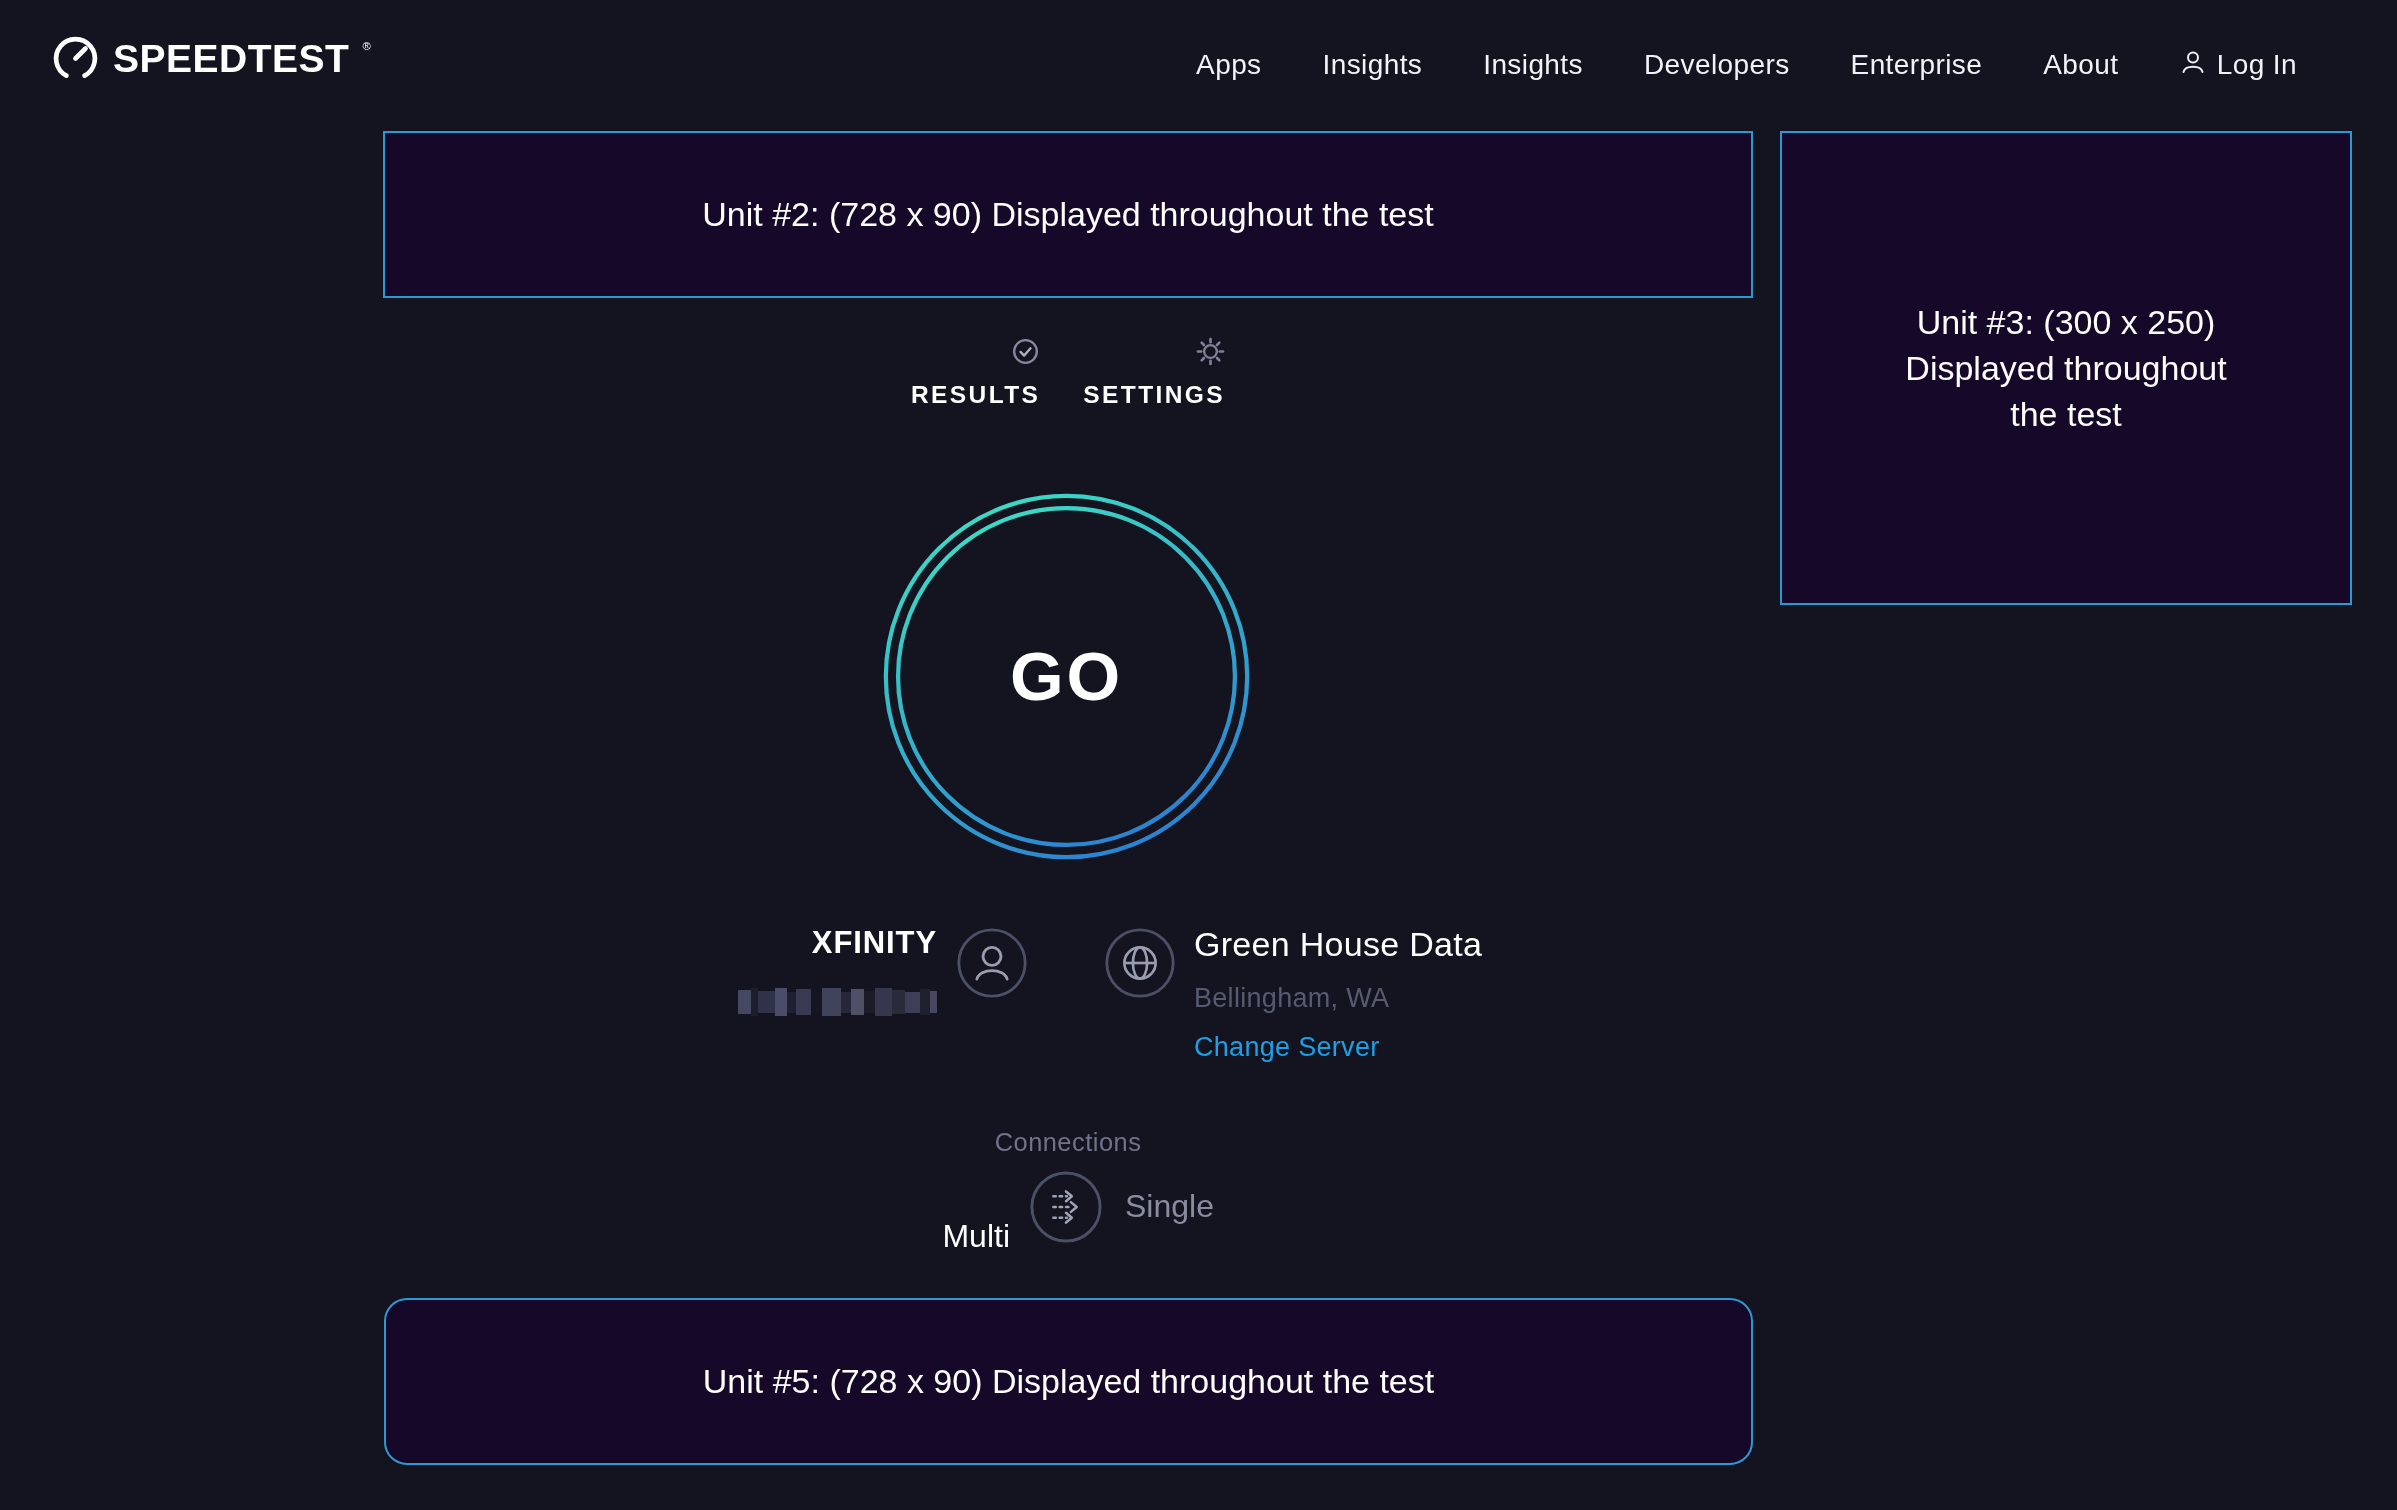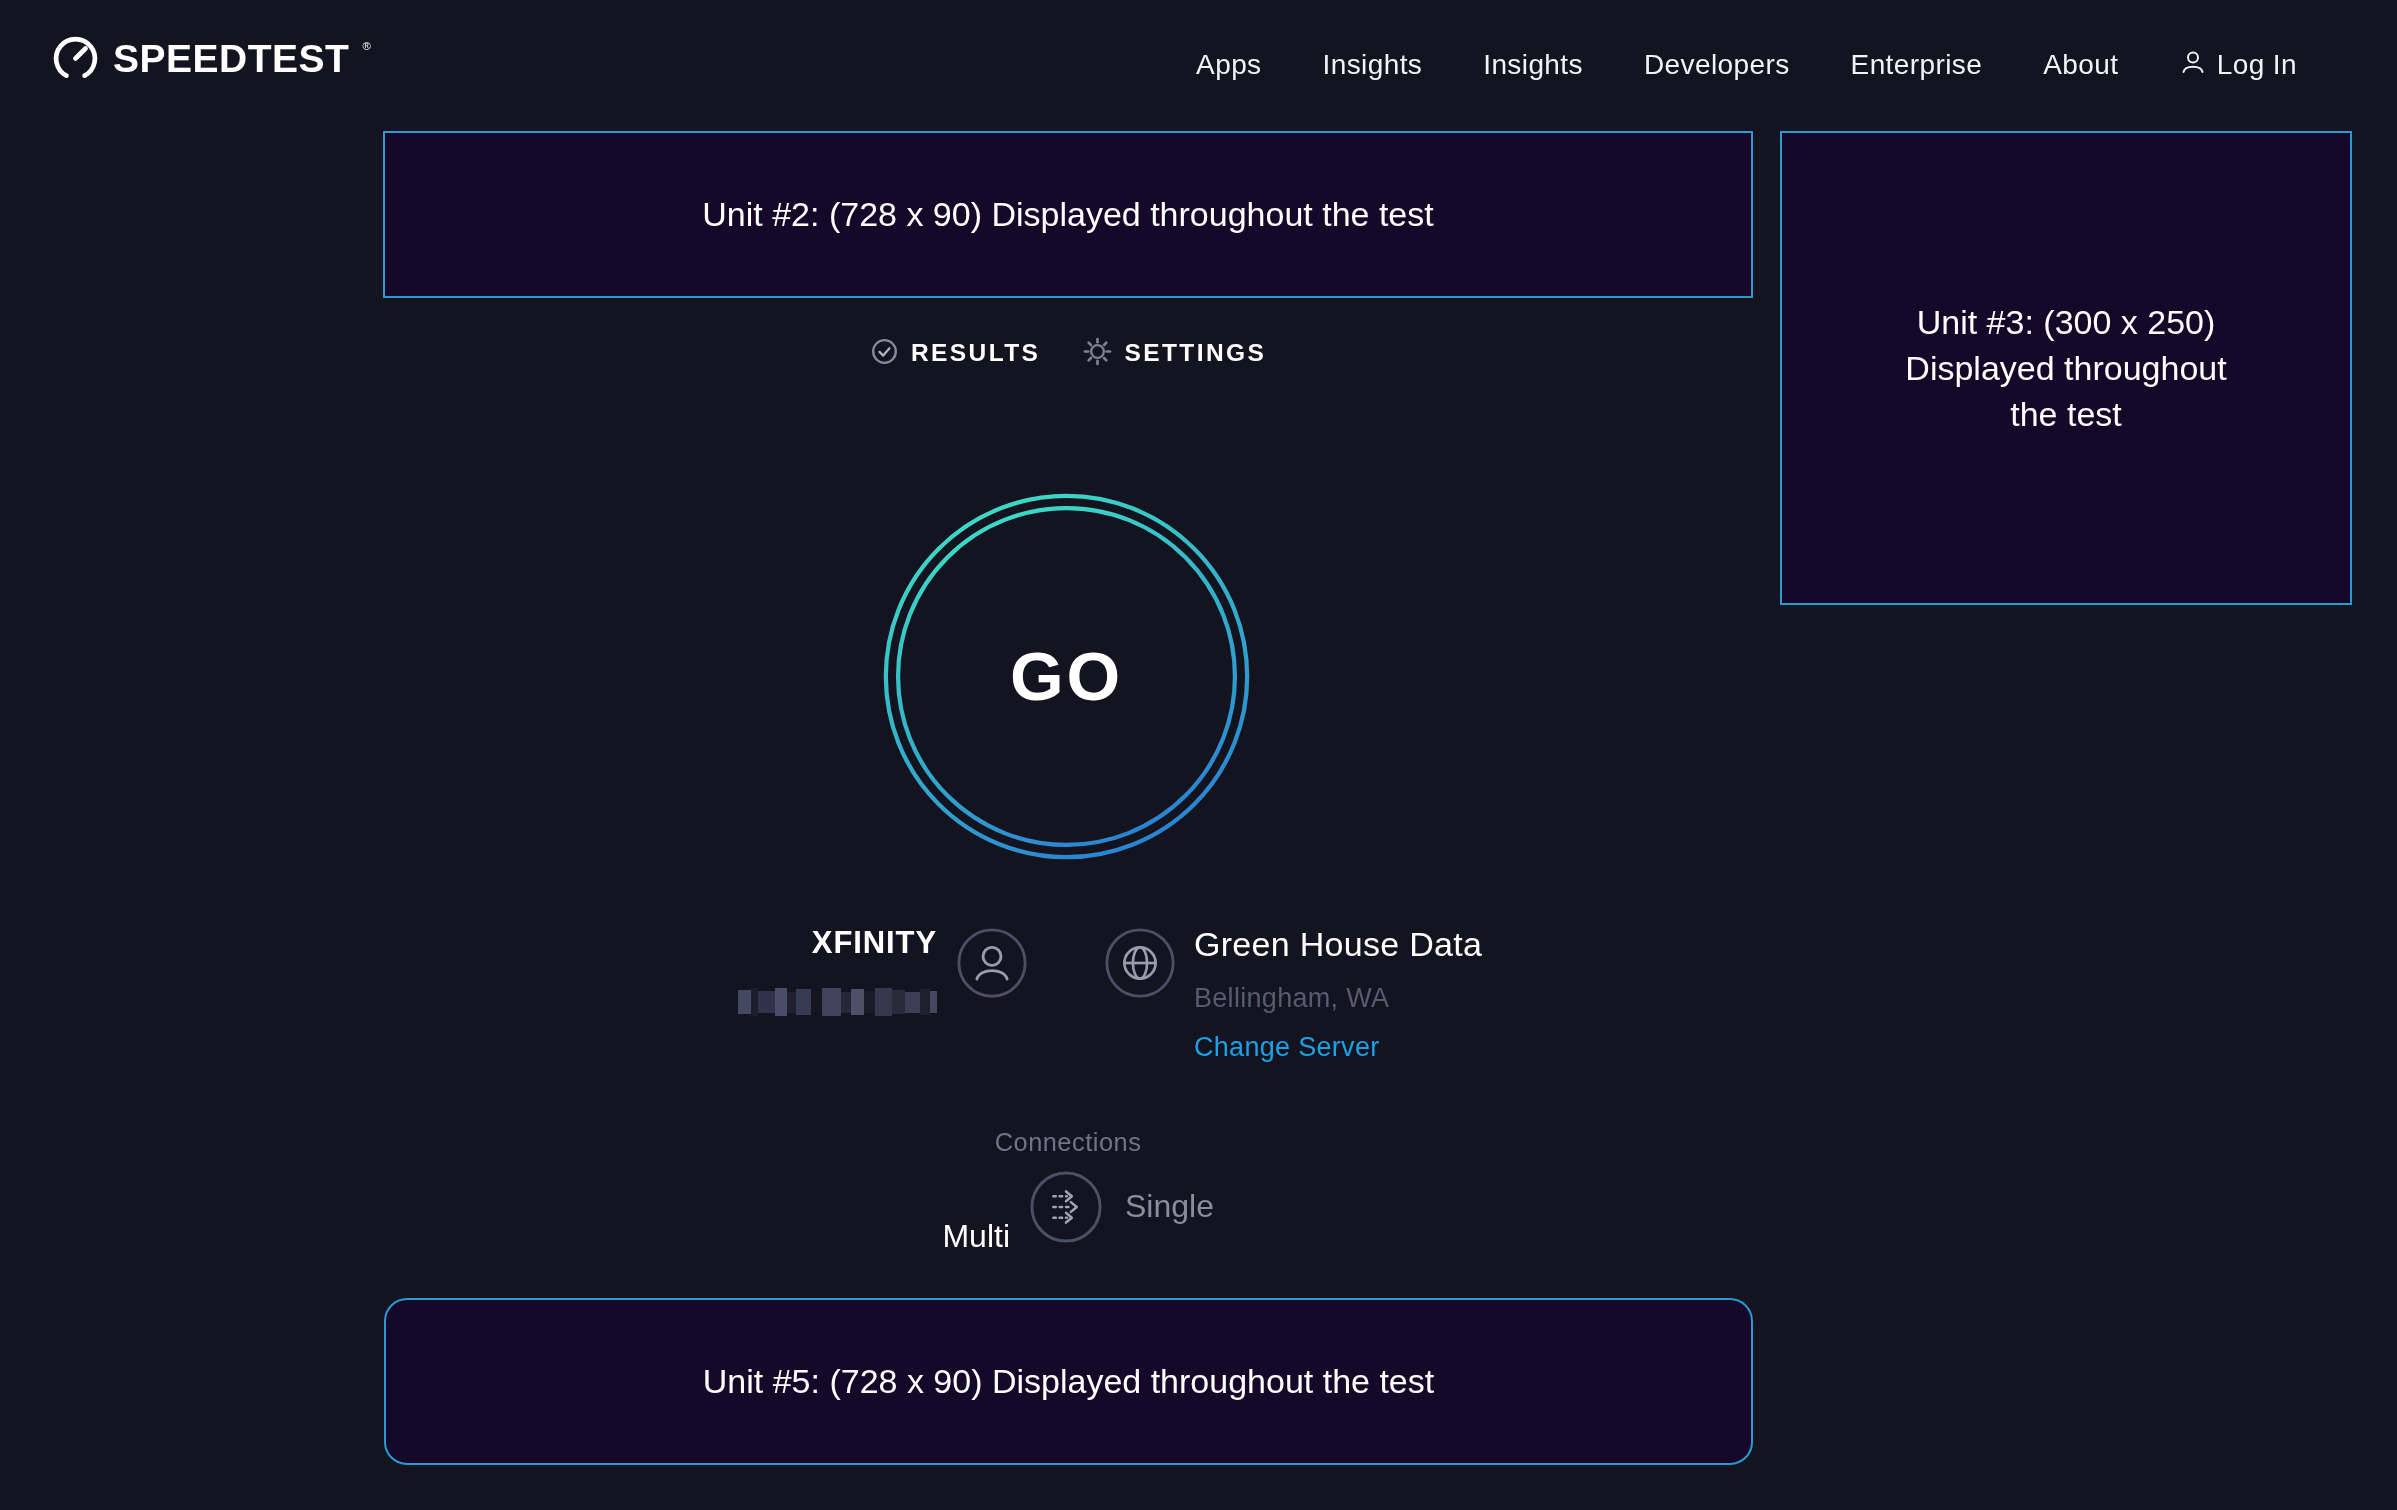--- a/index.html
+++ b/index.html
@@ -21,21 +21,21 @@
   .ad1{left:51px;top:131px;width:300px;height:1133px;}
   .ad1 span{max-width:252px;}
   .ad2{left:383px;top:131px;width:1370px;height:167px;}
   .ad3{left:1780px;top:131px;width:572px;height:474px;}
   .ad3 span,.ad4 span{max-width:369px;}
   .ad4{left:1780px;top:637px;width:572px;height:474px;}
   .ad5{left:384px;top:1298px;width:1369px;height:167px;border-radius:23px;}
 
   
   .tabs{position:absolute;left:383px;top:337px;width:1370px;display:flex;justify-content:center;gap:43px;}
-  .tab{display:flex;align-items:center;gap:12.2px;cursor:pointer;}
+  .tab{display:flex;align-items:flex-end;gap:12.2px;cursor:pointer;flex-direction:column;}
   .tab-label{color:#ffffff;font-size:24.5px;font-weight:700;letter-spacing:2.4px;}
 
   
   .go-wrap{position:absolute;left:883px;top:493px;width:367px;height:367px;cursor:pointer;border-radius:50%;}
   .go-wrap svg{position:absolute;left:0;top:0;}
   .go-label{position:absolute;left:0;top:0;width:100%;height:100%;display:flex;align-items:center;justify-content:center;
             color:#ffffff;font-size:69px;font-weight:700;letter-spacing:2.8px;}
 
   
   .isp-name{position:absolute;left:650px;top:925px;width:287px;text-align:right;

